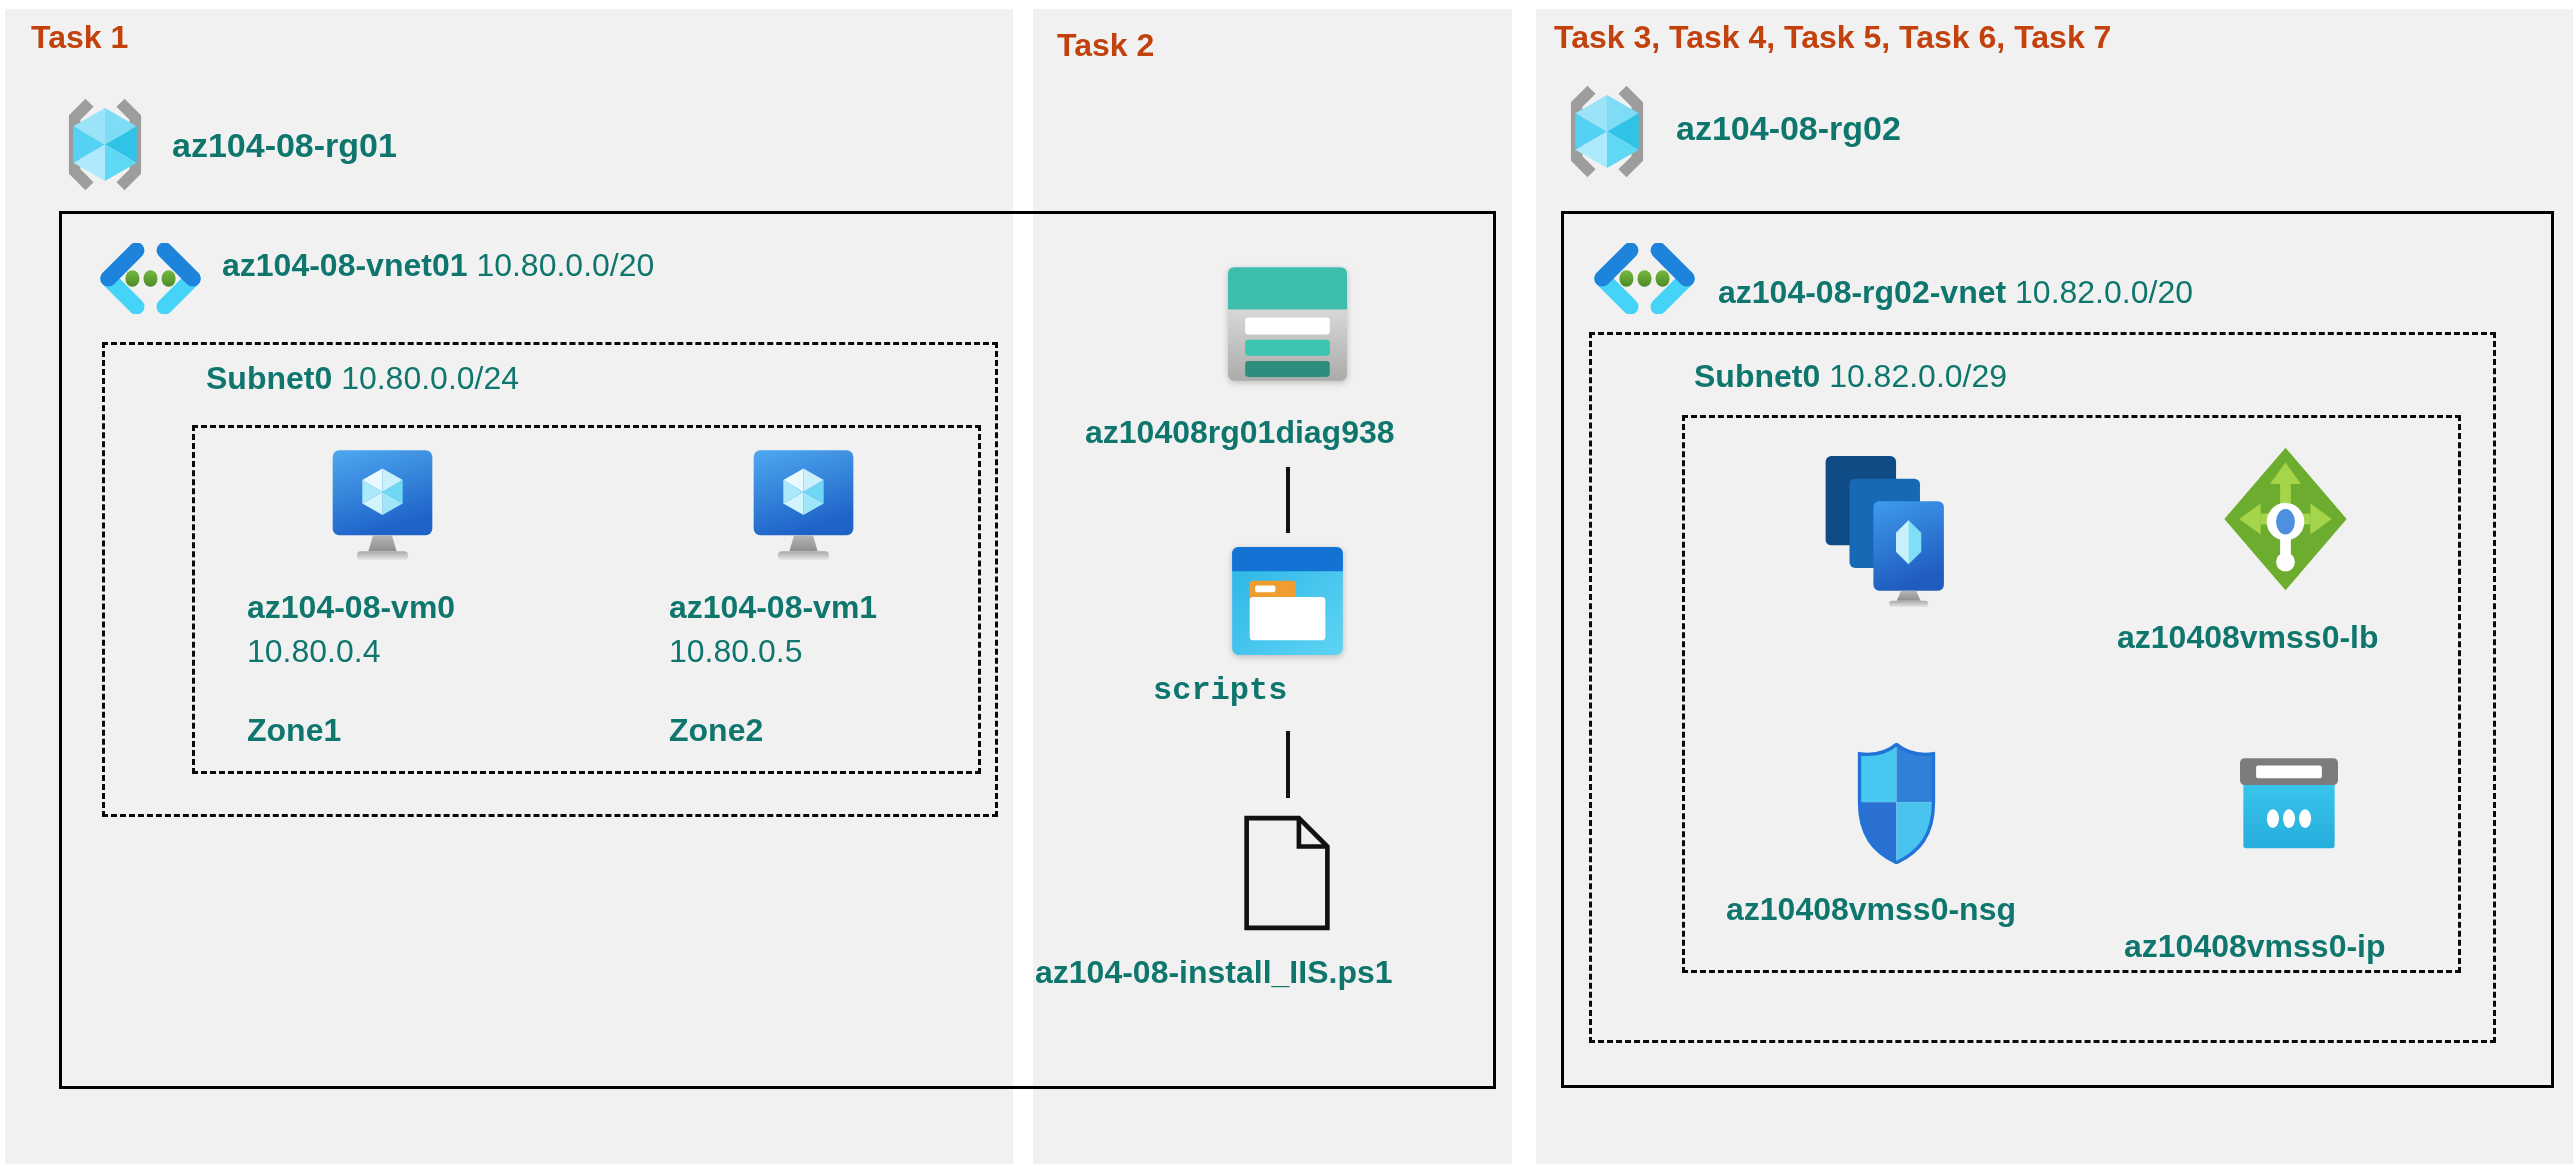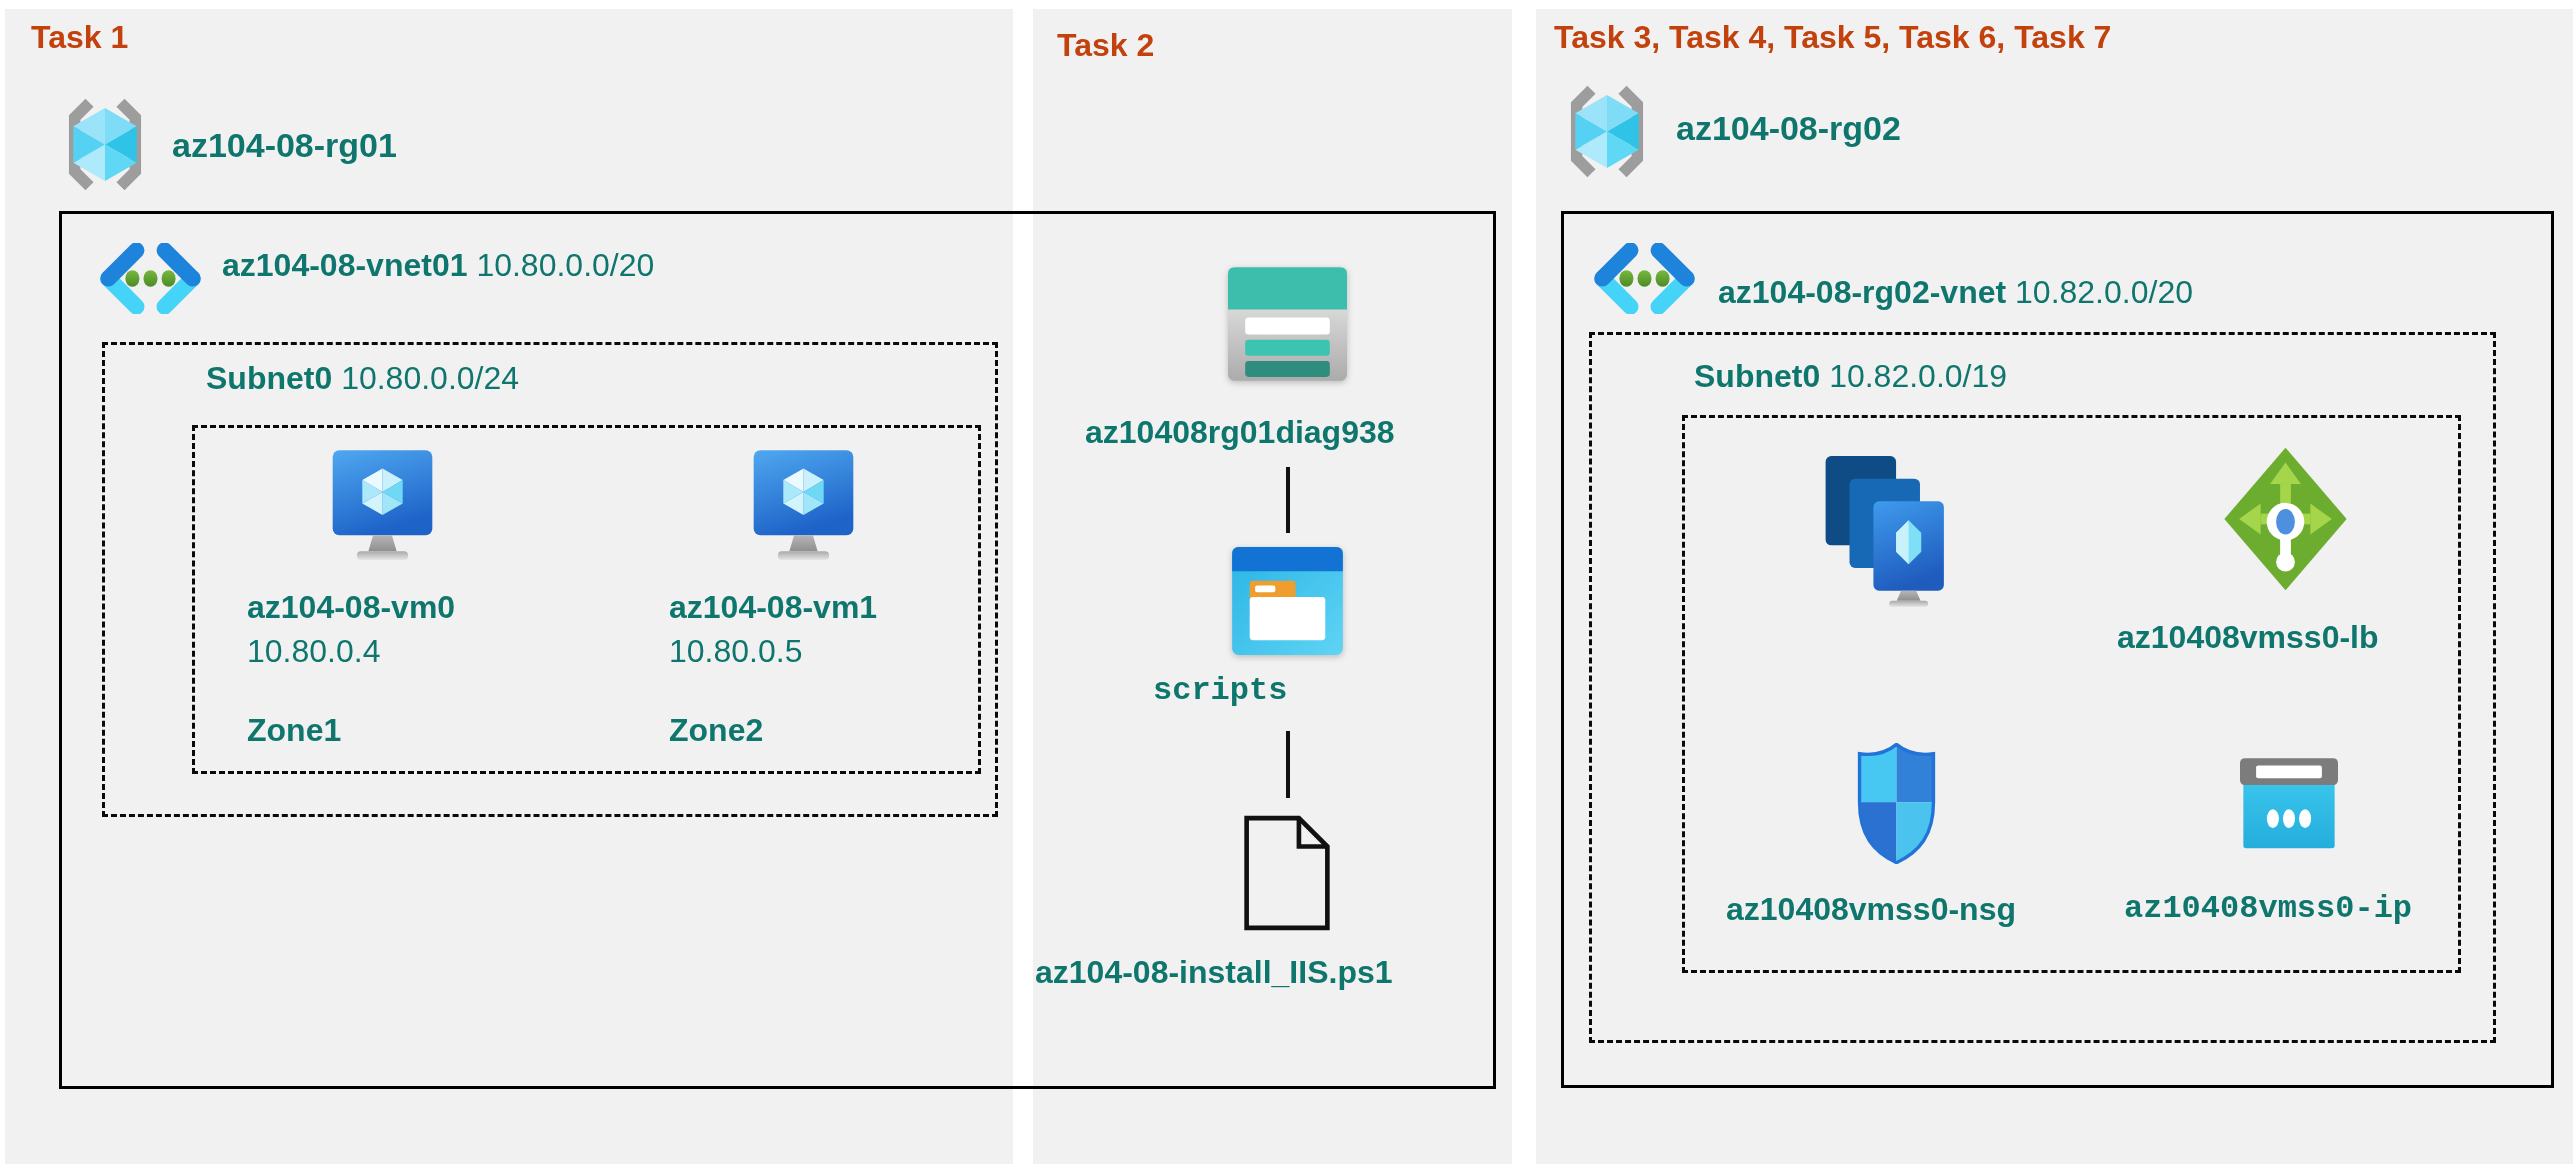--- a/index.html
+++ b/index.html
@@ -200,21 +200,21 @@
     </svg>
   </div>
   <div class="lbl" style="left:1718px; top:253px;margin-top:20px;">
     <span class="b">az104-08-rg02-vnet</span>
     <span class="r">10.82.0.0/20</span>
   </div>
 
   <div class="dashed-box" style="left:1589px; top:332px; width:907px; height:711px;"></div>
   <div class="lbl" style="left:1694px; top:357px;">
     <span class="b">Subnet0</span>
-    <span class="r">10.82.0.0/19</span>
+    <span class="r">10.82.0.0/29</span>
   </div>
   <div class="dashed-box" style="left:1682px; top:415px; width:779px; height:558px;"></div>
 
   <div class="abs" style="left:1822px; top:456px;">
     <svg width="128" height="151" viewBox="0 0 192 240">
       <defs>
         <linearGradient id="vmssG" x1="0" y1="0" x2="0.3" y2="1">
           <stop offset="0" stop-color="#3f9bed"></stop>
             <stop offset="1" stop-color="#1f5cbe"></stop>
         </linearGradient>
@@ -277,16 +277,16 @@
       </linearGradient>
         </defs>
       <rect x="5" y="20" width="136" height="114" rx="4" fill="url(#ipG)"></rect>
       <rect x="0" y="0" width="146" height="40" rx="7" fill="#7c7c7c"></rect>
       <rect x="24" y="11" width="98" height="19" rx="3" fill="#ffffff"></rect>
       <ellipse cx="49" cy="90" rx="9" ry="14" fill="#ffffff"></ellipse>
       <ellipse cx="73" cy="90" rx="9" ry="14" fill="#ffffff"></ellipse>
       <ellipse cx="97" cy="90" rx="9" ry="14" fill="#ffffff"></ellipse>
     </svg>
   </div>
-  <div class="lbl b center" style="left:2124px; top:890px; width:337px;font-family:Liberation Mono, monospace;">az10408vmss0-ip</div>
+  <div class="lbl b center" style="left:2124px; top:927px; width:337px;">az10408vmss0-ip</div>
 
 </div>
 
 
 </body></html>

